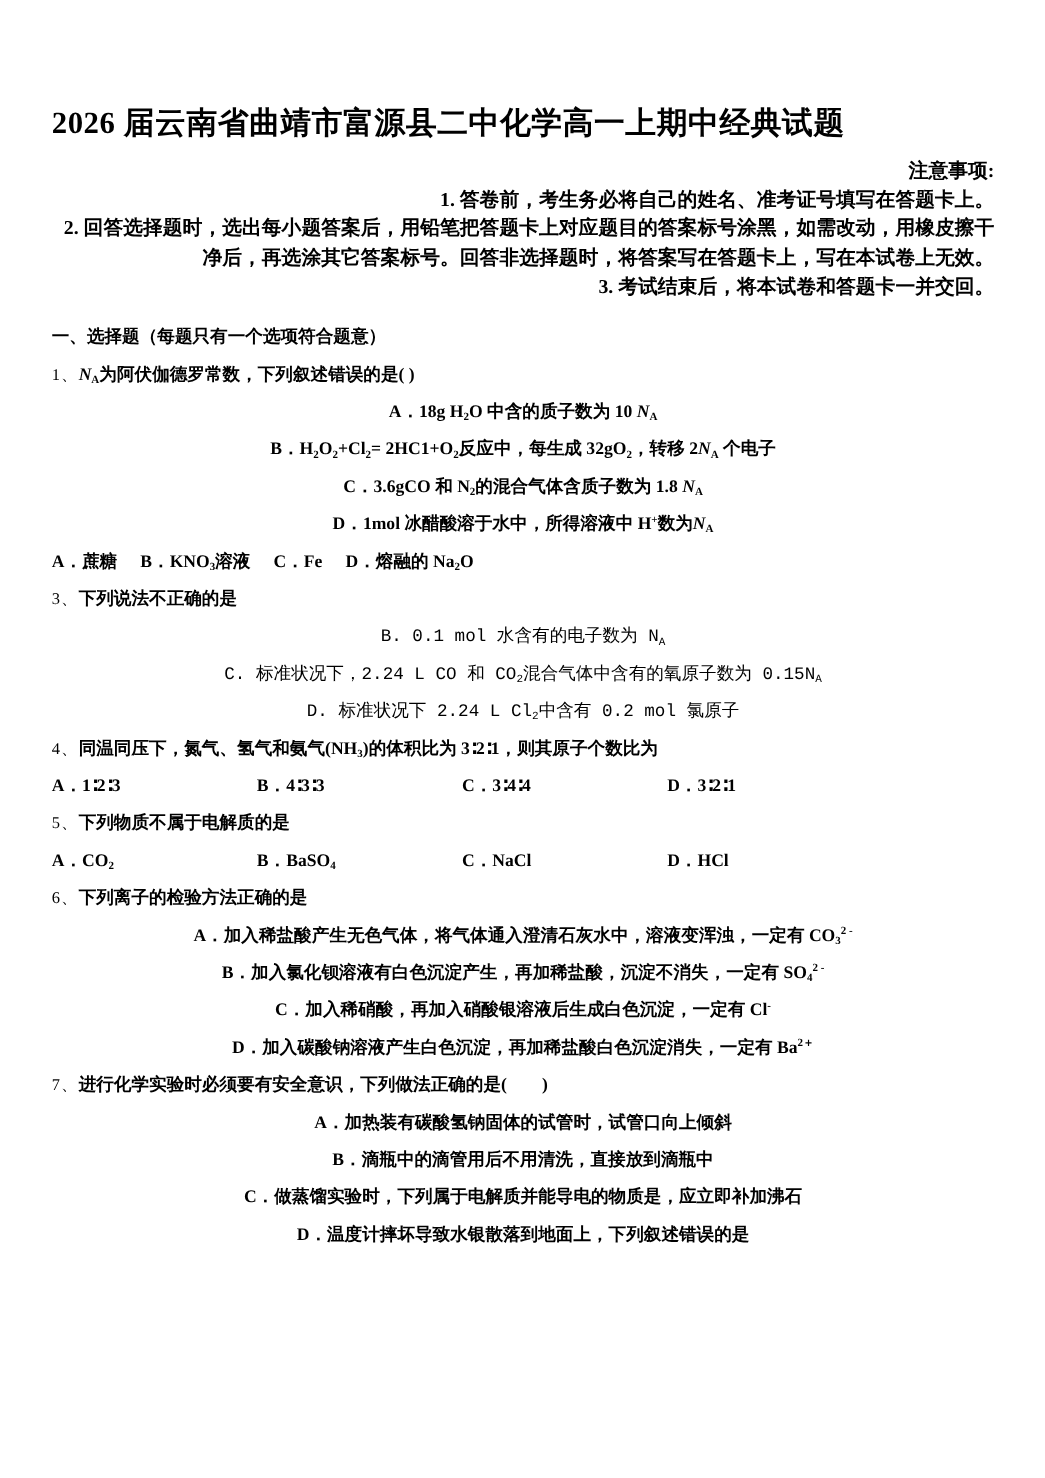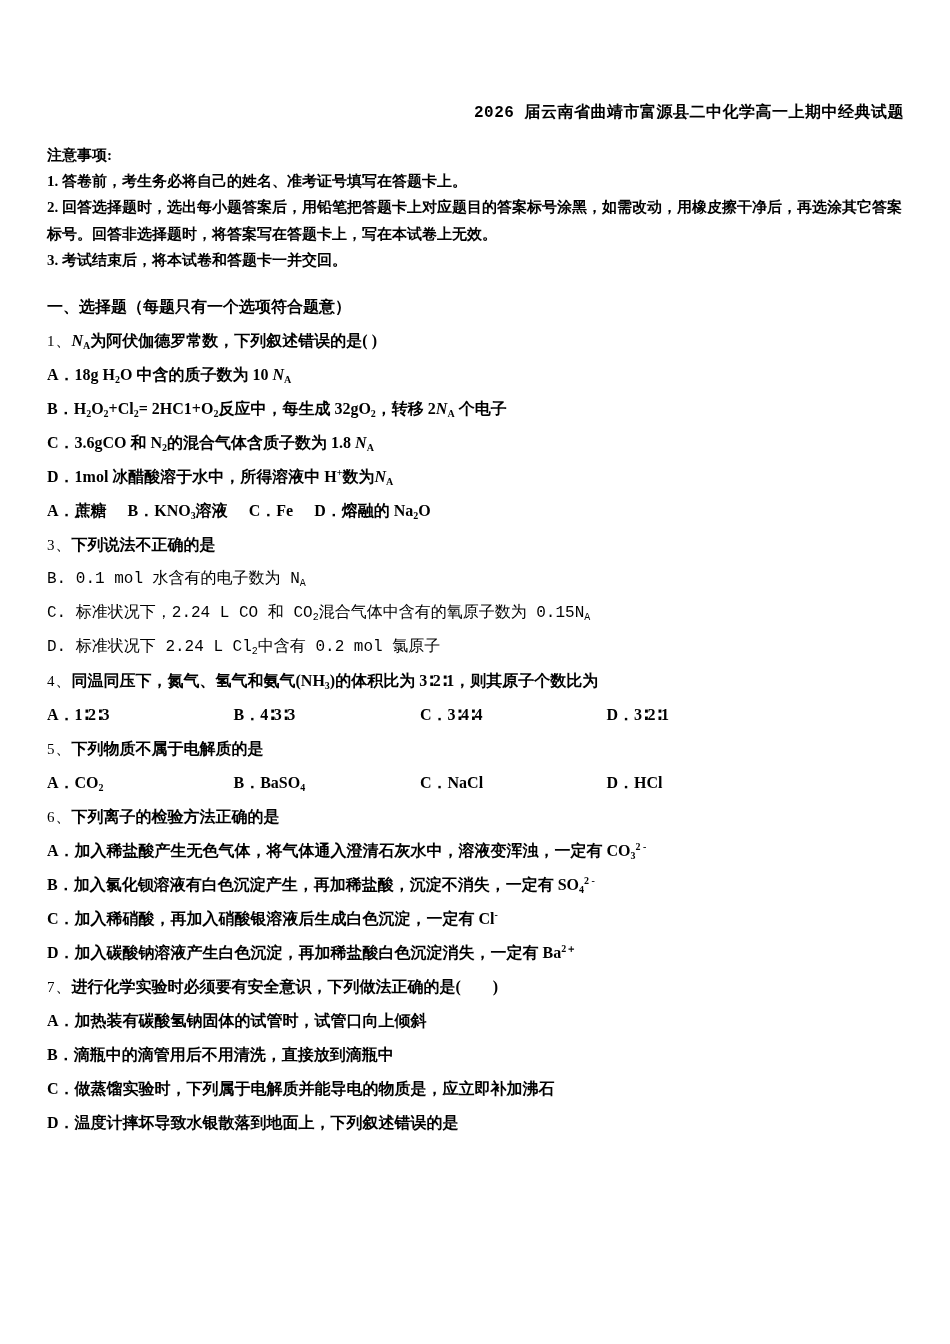--- a/index.html
+++ b/index.html
@@ -11,48 +11,49 @@
     font-family: "Liberation Serif", serif;
   }
   .page {
     width: 950px; height: 1344px;
     padding: 100px 46px 0 47px;
     overflow: hidden;
     background: #ffffff;
   }
   .title {
     margin: 0 0 16px 0;
-    text-align: right;
-    font-family: Liberation Mono, monospace;
+    text-align: left;
+    font-family: Liberation Serif, serif;
     font-weight: bold;
-    font-size: 16px;
+    font-size: 28px;
     line-height: 26px;
     letter-spacing: 0.5px;
   }
   .notice p {
     margin: 0;
-    font-size: 15px;
+    font-size: 18px;
     font-weight: bold;
     line-height: 26.2px;
+    text-align: right;
   }
   .main { margin-top: 17px; }
   .section-heading {
     margin: 0;
     font-size: 16px;
     font-weight: bold;
     line-height: 34px;
   }
   .question p { margin: 0; font-size: 16px; line-height: 34px; }
   .stem { font-weight: bold; }
   .qnum {
     font-weight: normal;
     font-size: 15px;
     letter-spacing: 1px;
   }
-  .opt { font-weight: bold; }
+  .opt { font-weight: bold; text-align: center; }
   .opt-mono {
     font-family: "Liberation Mono", monospace;
     font-weight: normal;
     font-size: 15px;
   }
   .opt-row { font-weight: bold; }
   .opt-inline { margin-right: 21px; }
   .opt-col { display: inline-block; width: 186.5px; }
   .opt-col:last-child { width: auto; }
   sub { font-size: 10px; vertical-align: -3px; line-height: 0; }

